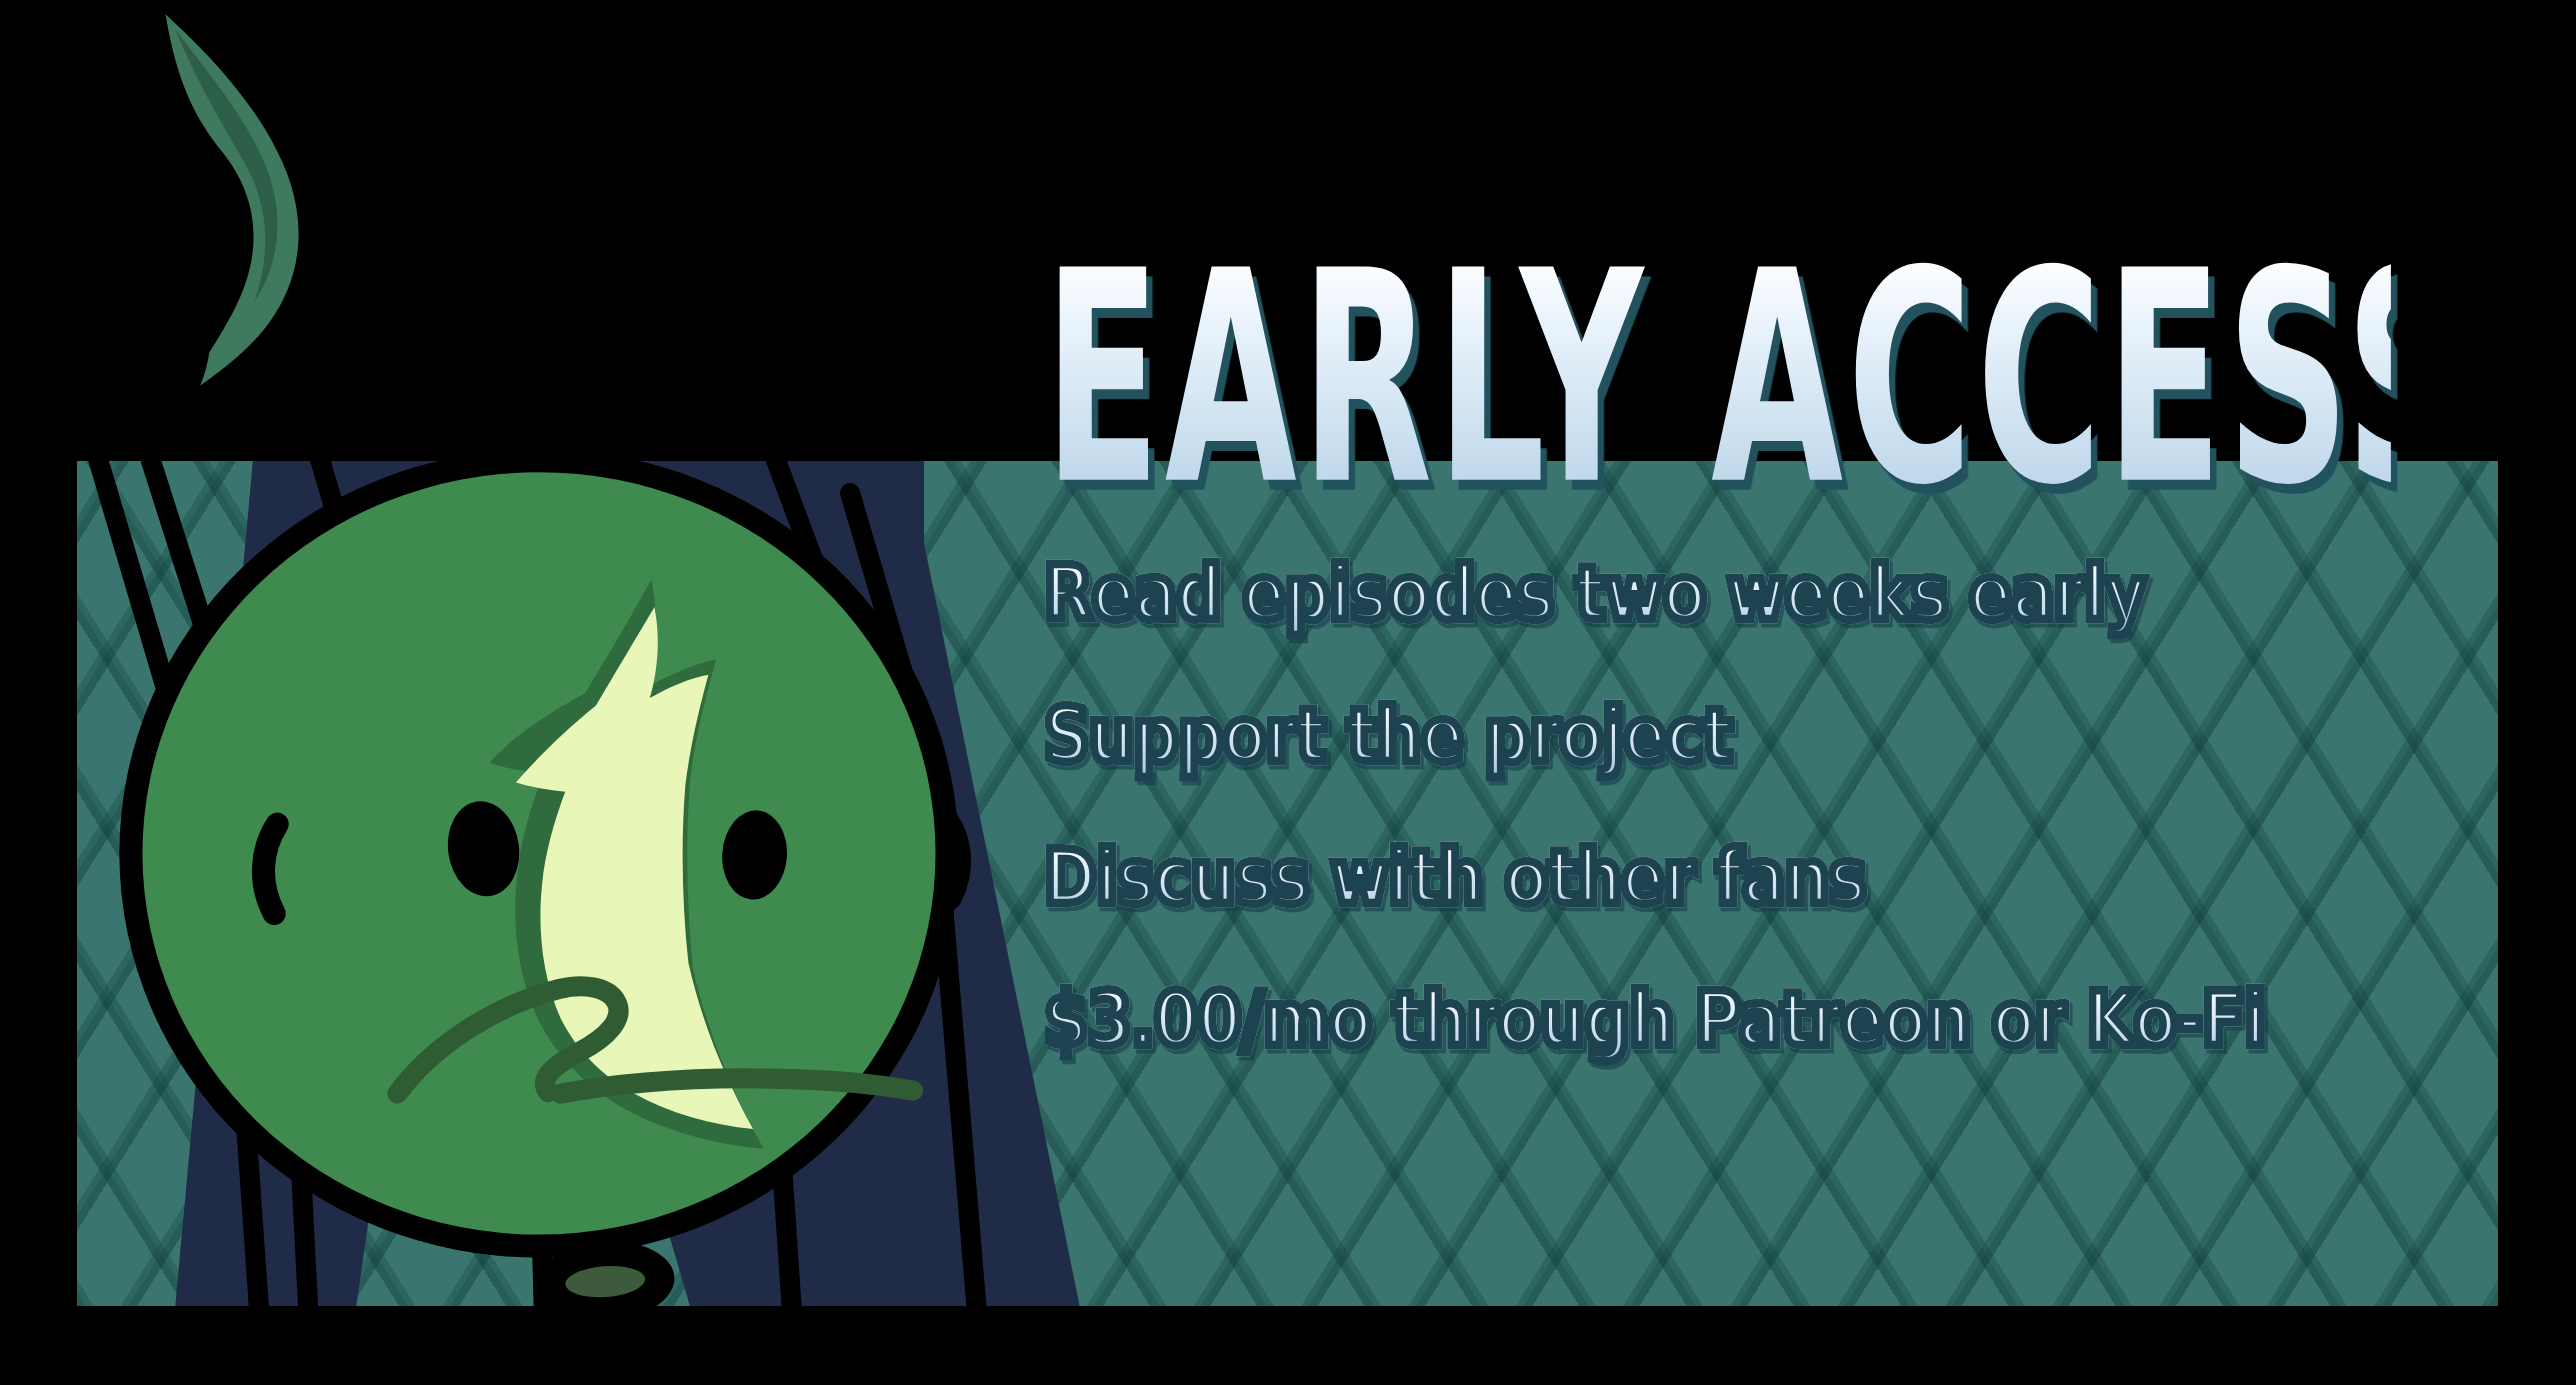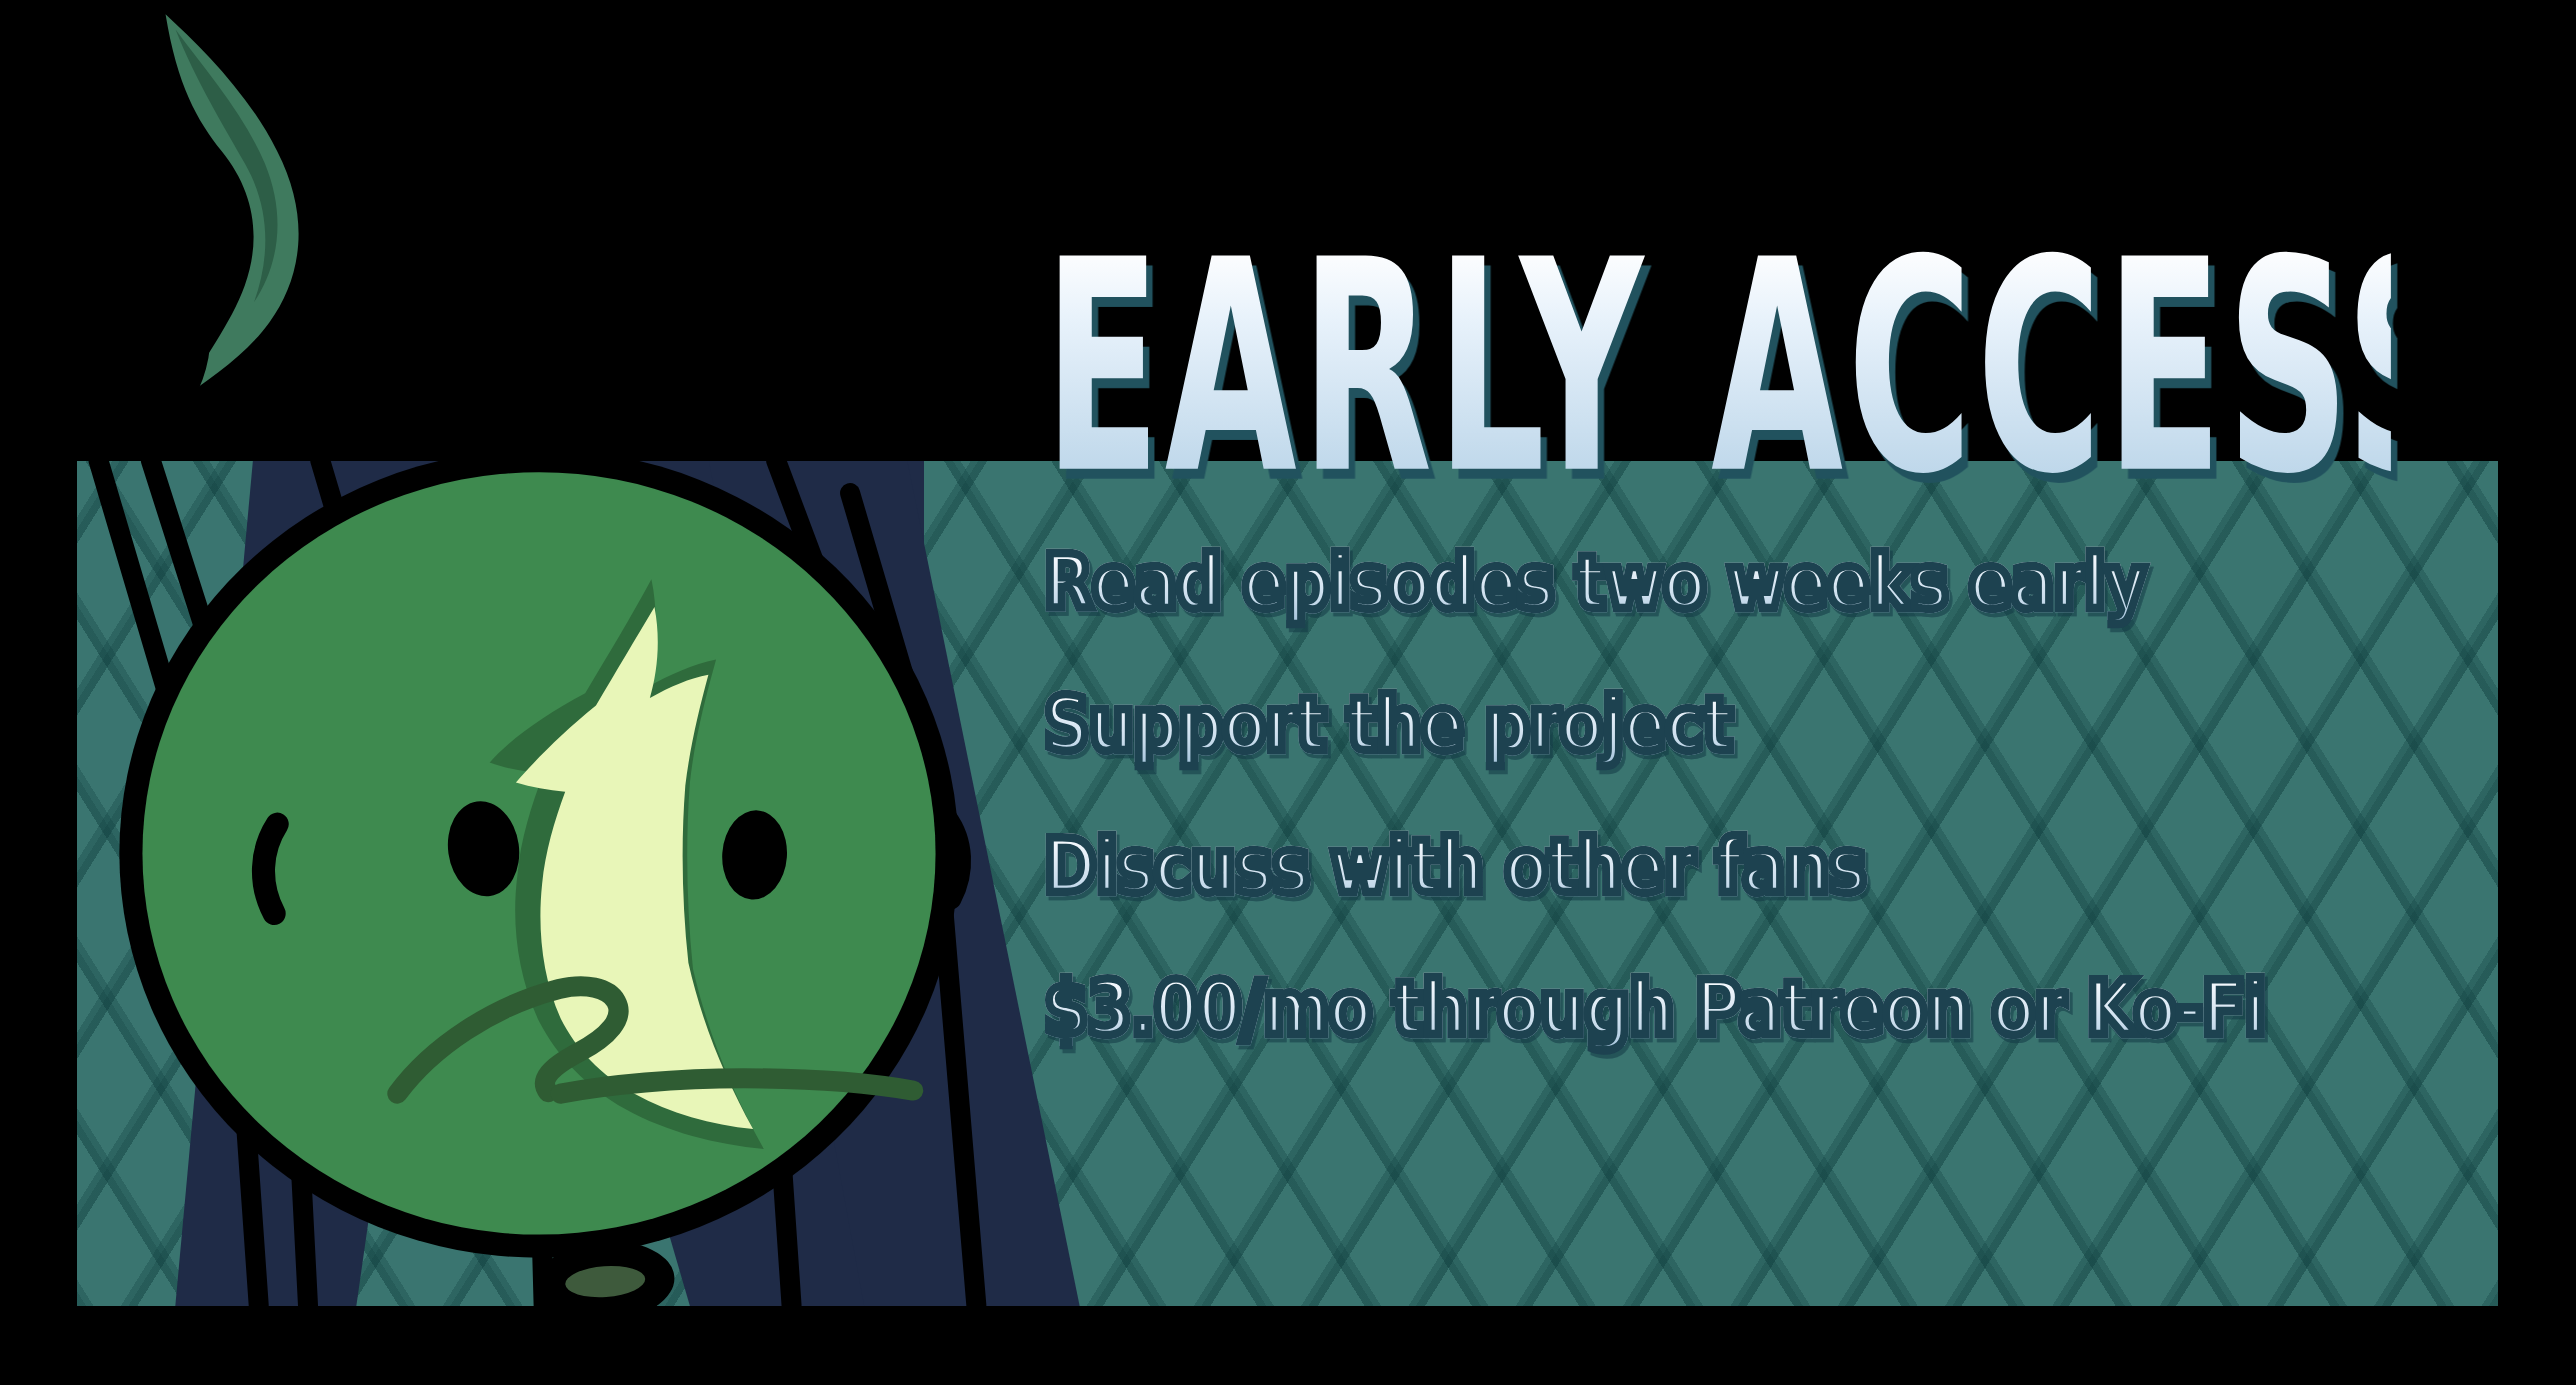--- a/index.html
+++ b/index.html
@@ -28,21 +28,21 @@
   #navy-right{left:231px;top:0;width:616px;height:845px;
               clip-path:polygon(22% 0, 100% 0, 100% 100%, 62% 100%);}
   #navy-right2{left:632px;top:0;width:431px;height:845px;
               clip-path:polygon(0 0, 46% 0, 86% 100%, 36% 100%);}
 
   
   #char{position:absolute;left:0;top:0;width:1078px;height:1385px;}
   #char svg{display:block;}
 
   
-  #textcol{position:absolute;left:1044px;top:243px;width:1464px;}
+  #textcol{position:absolute;left:1044px;top:254px;width:1464px;}
 
   #title{
     font-family:"DejaVu Sans Condensed","Liberation Sans Narrow","Liberation Sans",sans-serif;
     font-size:206px;
     font-weight:700;
     letter-spacing:4.6px;
     line-height:0.86;
     color:#ccdff0;
     white-space:nowrap;
     transform:scaleY(1.42) scaleX(0.92);

